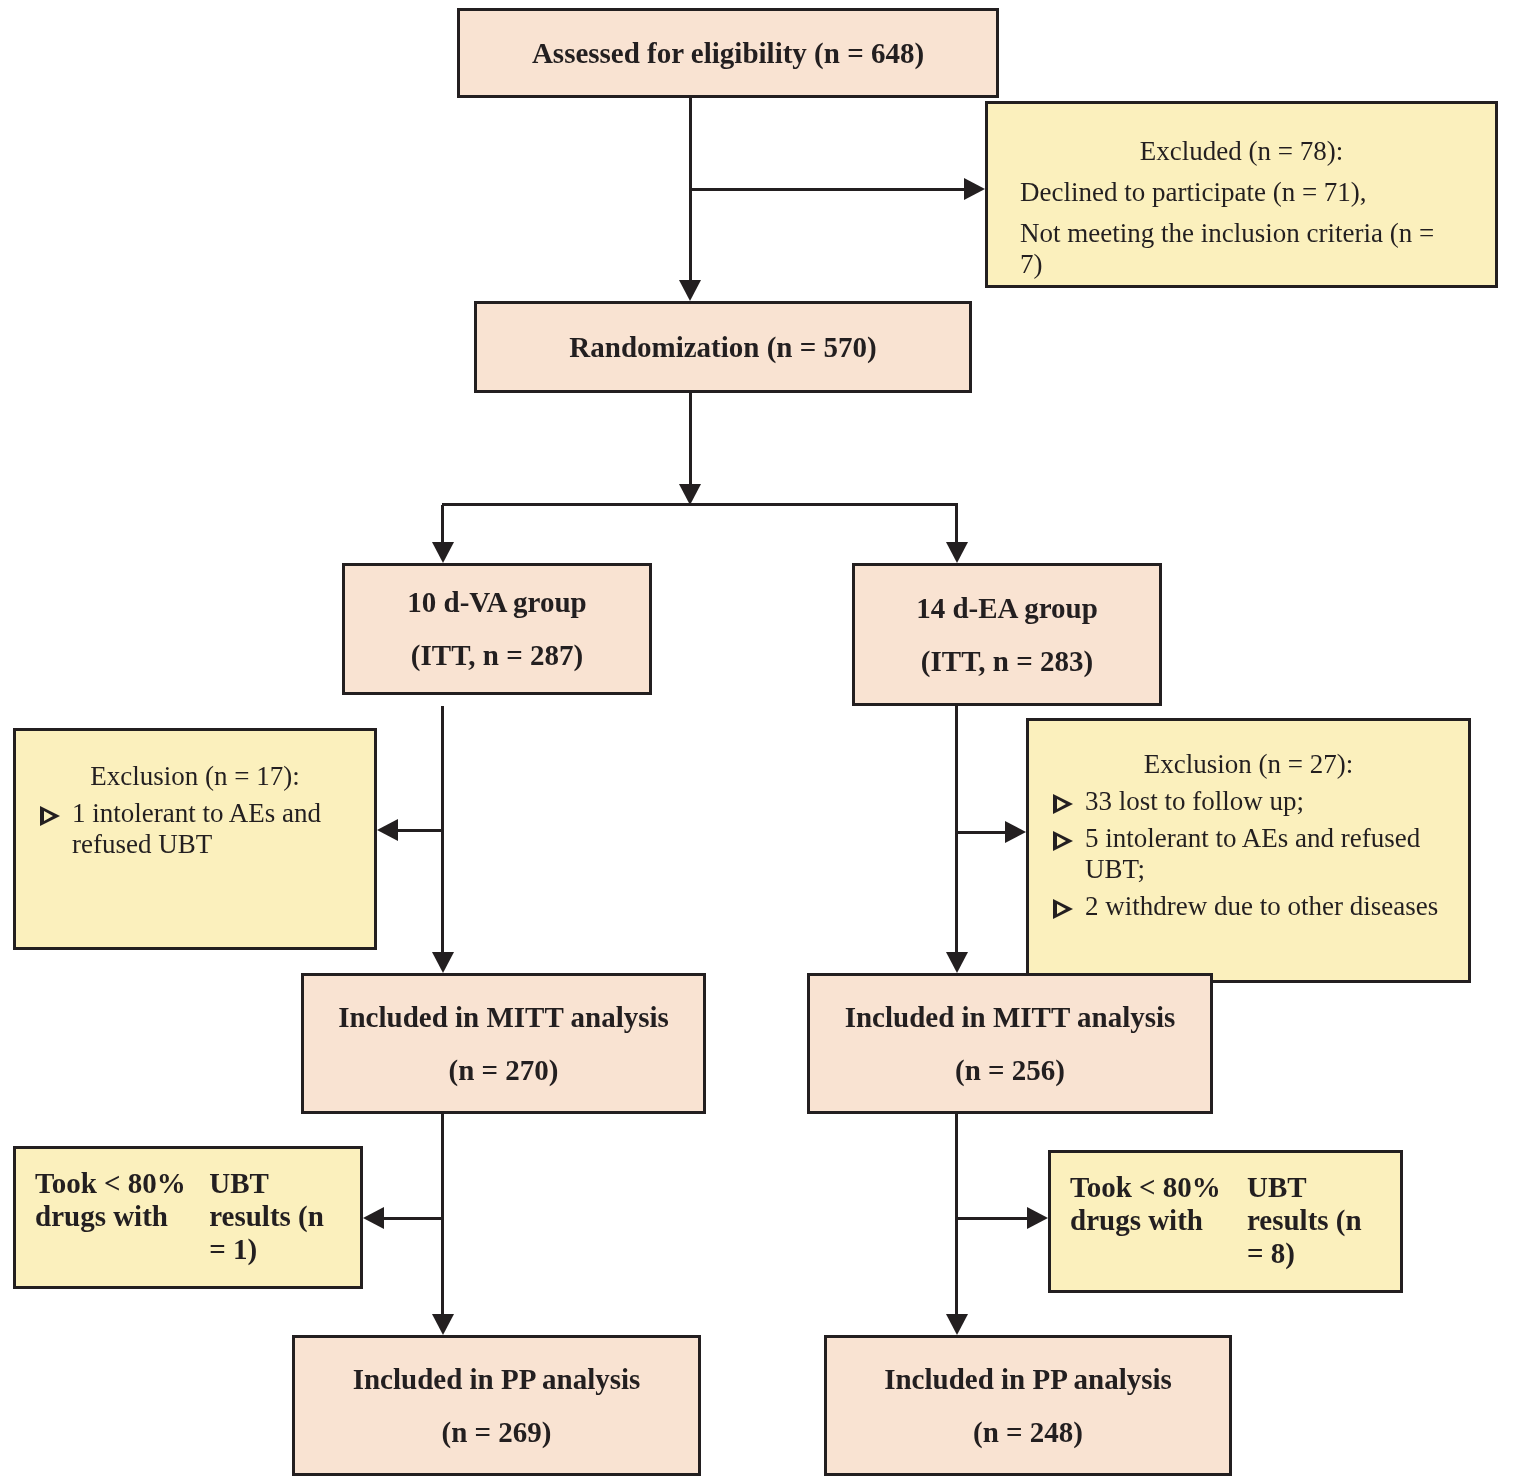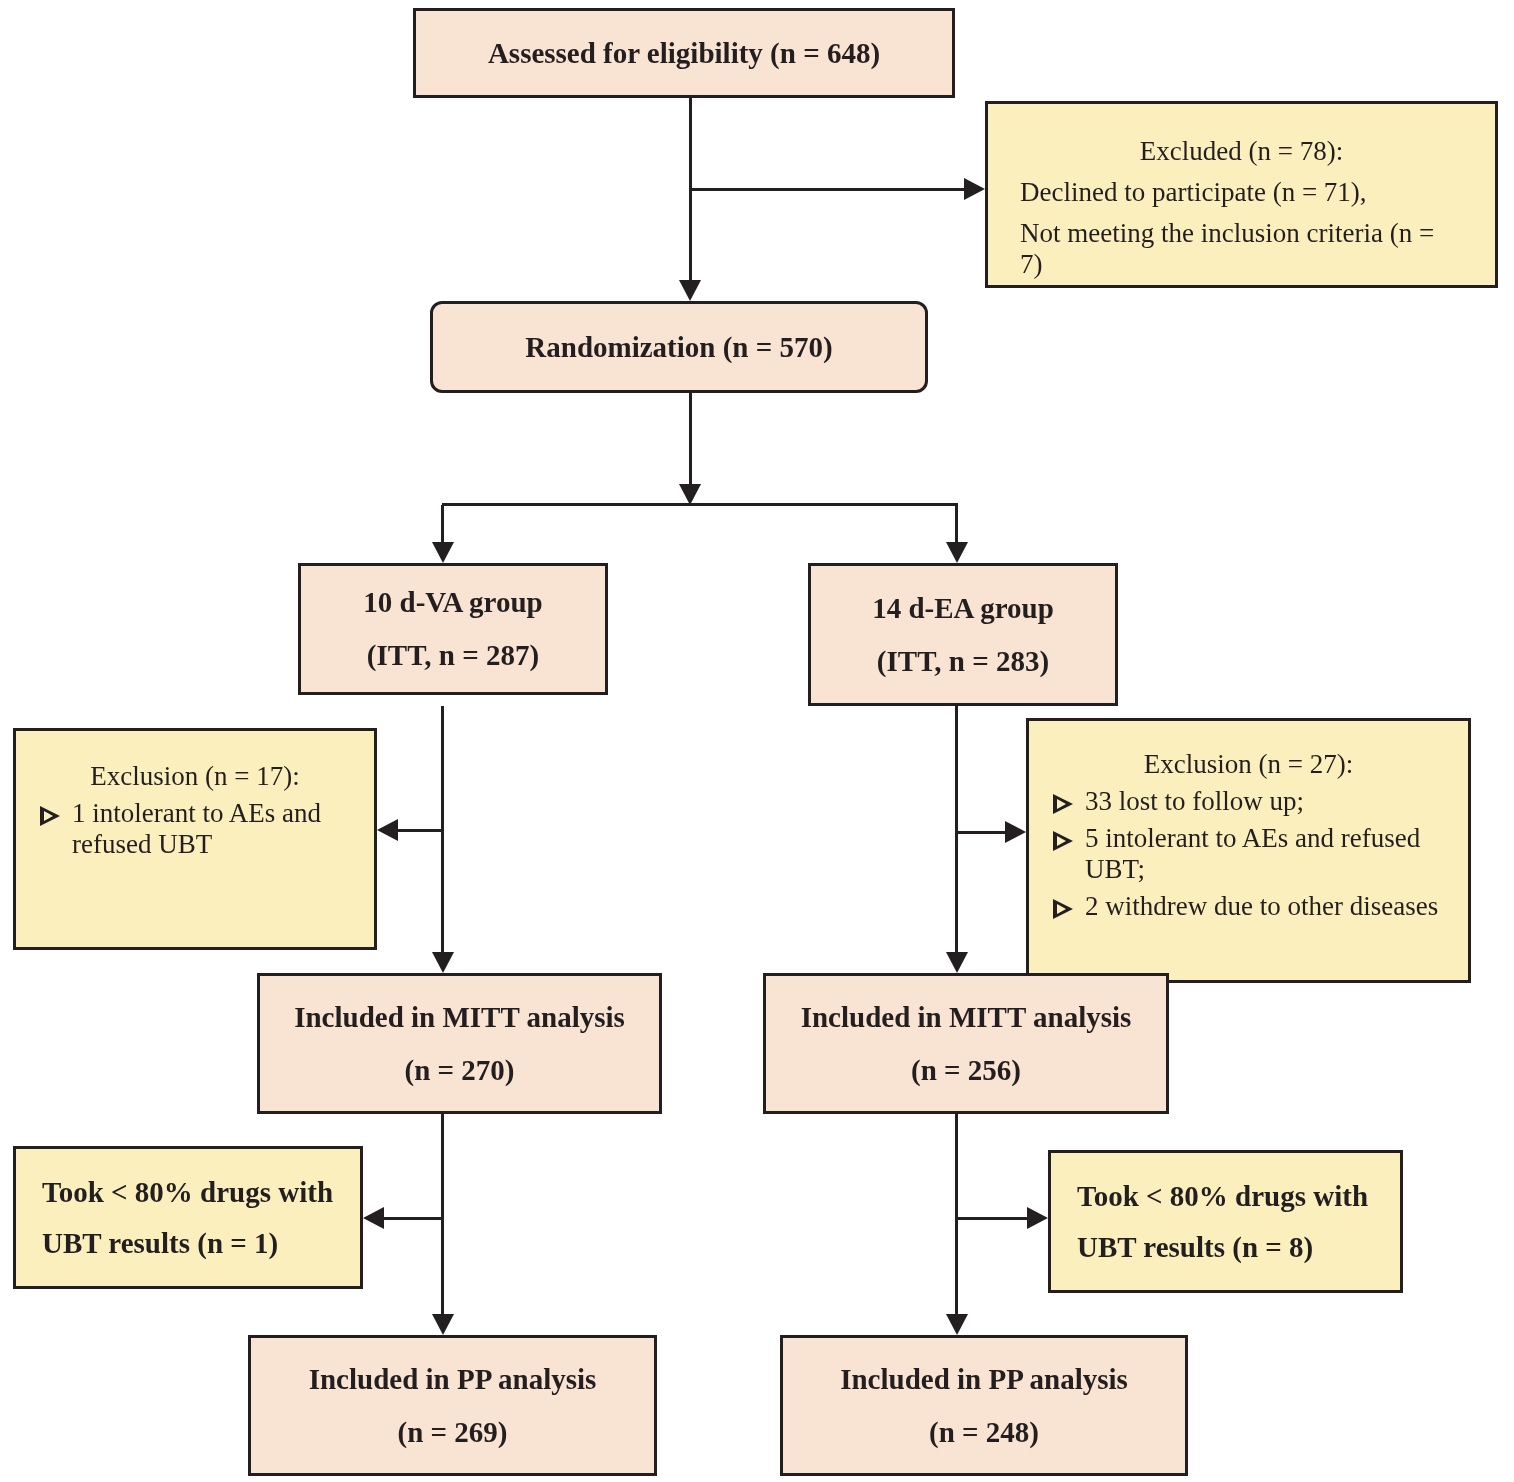--- a/index.html
+++ b/index.html
@@ -20,20 +20,21 @@
     box-sizing:border-box;
     border:3px solid var(--ink);
   }
   .process{
     background:var(--process-fill);
     display:flex;flex-direction:column;
     align-items:center;justify-content:center;
     text-align:center;
     font-weight:700;font-size:29px;
     gap:20px;
+    margin-left:44px;
   }
   .side{
     background:var(--side-fill);
     font-size:27px;
     padding:18px 24px;
     box-sizing:border-box;
   }
   .side .title{font-weight:400;margin:8px 0 6px 0;text-align:center;}
   .side .line{margin:10px 8px;}
   .bullet-row{display:flex;align-items:flex-start;margin:6px 0;}
@@ -46,24 +47,24 @@
     background:var(--ink);
     clip-path:polygon(0 0,100% 50%,0 100%);
   }
   .bullet::after{
     content:"";position:absolute;left:4px;top:5px;width:9px;height:10px;
     background:var(--side-fill);
     clip-path:polygon(0 0,100% 50%,0 100%);
   }
   .bullet-text{flex:1;}
   .took{
-    display:flex;flex-direction:column;
+    display:flex;flex-direction:row;
     justify-content:center;align-items:flex-start;
     font-weight:700;font-size:29px;
-    padding-left:26px;gap:18px;
+    padding-left:19px;gap:18px;
   }
   .vline{position:absolute;width:3px;background:var(--ink);}
   .hline{position:absolute;height:3px;background:var(--ink);}
   .ah{position:absolute;width:0;height:0;}
   .ah-down{border-left:11px solid transparent;border-right:11px solid transparent;border-top:21px solid var(--ink);}
   .ah-left{border-top:11px solid transparent;border-bottom:11px solid transparent;border-right:21px solid var(--ink);}
   .ah-right{border-top:11px solid transparent;border-bottom:11px solid transparent;border-left:21px solid var(--ink);}
 </style>
 </head>
 <body>
@@ -110,21 +111,21 @@
   <div class="box process" style="left:413px;top:8px;width:542px;height:90px;gap:0;">
     <div>Assessed for eligibility (n = 648)</div>
   </div>
 
   <div class="box side" style="left:985px;top:101px;width:513px;height:187px;padding-top:24px;">
     <div class="title">Excluded (n = 78):</div>
     <div class="line">Declined to participate (n = 71),</div>
     <div class="line">Not meeting the inclusion criteria (n = 7)</div>
   </div>
 
-  <div class="box process" style="left:430px;top:301px;width:498px;height:92px;gap:0;border-radius:12px;">
+  <div class="box process" style="left:430px;top:301px;width:498px;height:92px;gap:0;">
     <div>Randomization (n = 570)</div>
   </div>
 
   <div class="box process" style="left:298px;top:563px;width:310px;height:132px;">
     <div>10 d-VA group</div>
     <div>(ITT, n = 287)</div>
   </div>
 
   <div class="box process" style="left:808px;top:563px;width:310px;height:143px;">
     <div>14 d-EA group</div>

